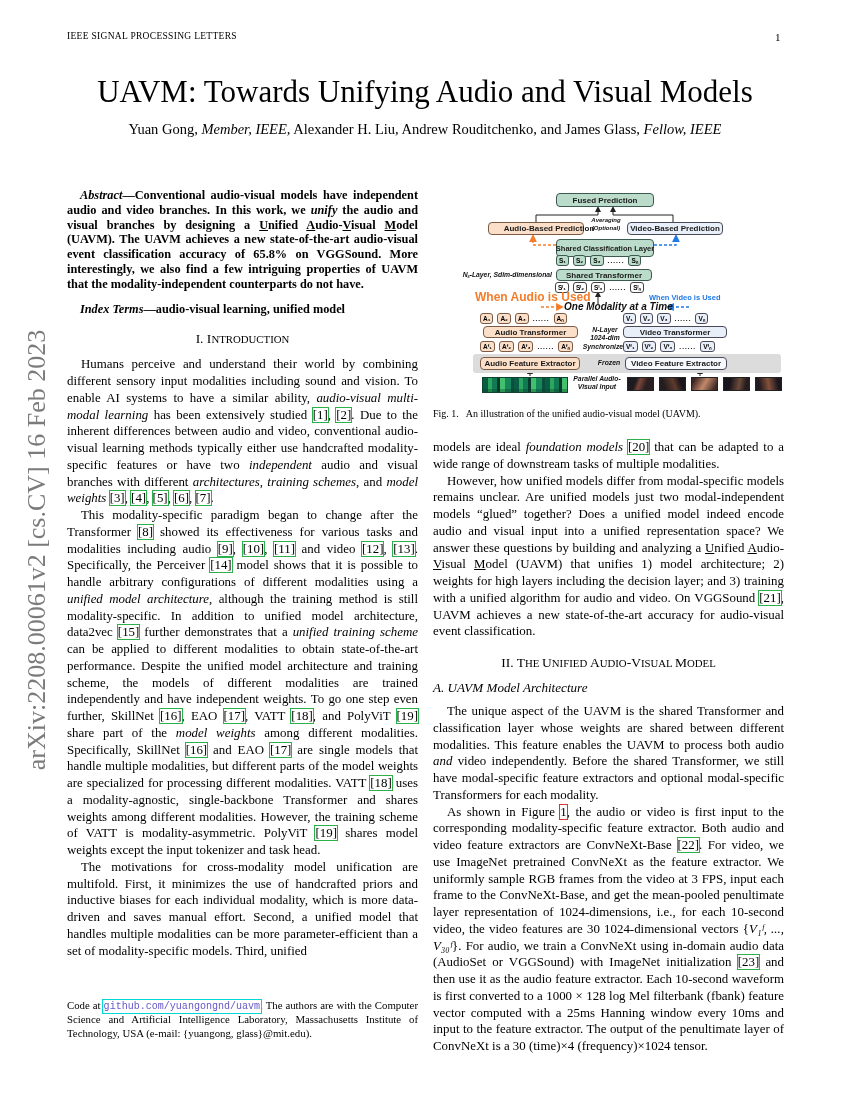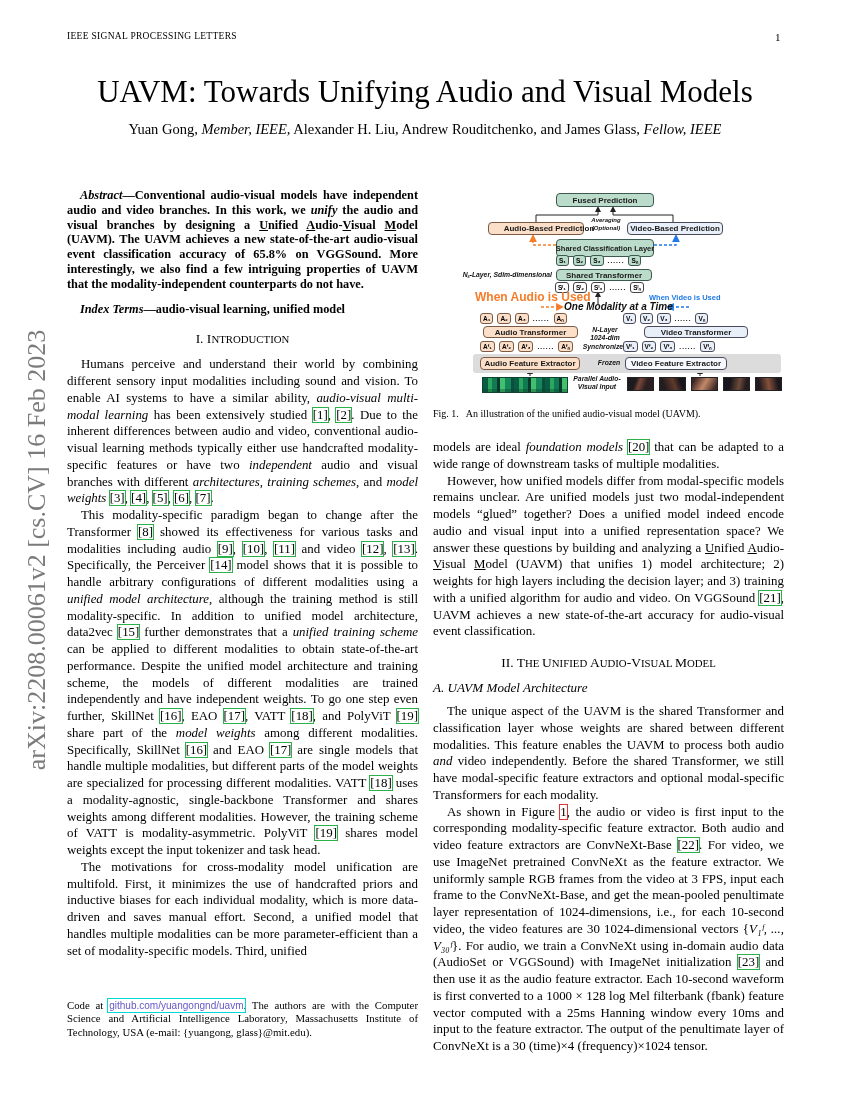--- a/index.html
+++ b/index.html
@@ -25,21 +25,21 @@
   .sec-heading .sc{font-size:0.80em;}
   .body-par{font-size:12.9px;line-height:16.75px;text-align:justify;text-indent:14px;margin:0;}
   .body-par.noindent{text-indent:0;}
   .subsec-heading{font-style:italic;font-size:13.1px;margin:7px 0 7px 0;}
 
   .it{font-style:italic}.ul{text-decoration:underline}
   .sc{font-size:0.8em}
   .cite-g{outline:1px solid #2cb14a;outline-offset:0;}
   .cite-r{outline:1px solid #e03131;outline-offset:0;}
   .link-c{outline:1.5px solid #00d8d8;outline-offset:1px;
-          font-family:Liberation Sans, sans-serif;color:#6458c8;font-size:0.93em;}
+          font-family:Liberation Mono, monospace;color:#6458c8;font-size:0.93em;}
 
   .footnote{position:absolute;left:67px;top:999px;width:351px;font-size:10.8px;
             line-height:13.4px;text-align:justify;}
 
   
   .figure{position:relative;width:351px;height:210px;font-family:"Liberation Sans",sans-serif;}
   .fig-svg{position:absolute;left:0;top:0;pointer-events:none;}
   .fbox{position:absolute;border:1px solid #4a4a55;border-radius:4px;display:flex;
         align-items:center;justify-content:center;font-size:8px;font-weight:bold;
         color:#1a1a1a;box-sizing:border-box;white-space:nowrap;}
@@ -169,21 +169,21 @@
       <div class="tokrow" style="left:190px;top:128px;">
         <span class="tok blue-t">V₁</span>
         <span class="tok blue-t">V₂</span>
         <span class="tok blue-t">V₃</span>
         <span class="dots">......</span>
         <span class="tok blue-t">Vₙ</span>
       </div>
 
       <div class="fbox peach" style="left:50px;top:141px;width:95px;height:12px;">Audio Transformer</div>
       <div class="figlabel" style="left:150px;top:141px;width:44px;">N-Layer 1024-dim</div>
-      <div class="fbox lblue" style="left:190px;top:141px;width:104px;height:12px;margin-left:21px;">Video Transformer</div>
+      <div class="fbox lblue" style="left:190px;top:141px;width:104px;height:12px;">Video Transformer</div>
 
       <div class="tokrow" style="left:47px;top:156px;">
         <span class="tok peach-t">Aᶠ₁</span>
         <span class="tok peach-t">Aᶠ₂</span>
         <span class="tok peach-t">Aᶠ₃</span>
         <span class="dots">......</span>
         <span class="tok peach-t">Aᶠₙ</span>
       </div>
       <div class="figlabel" style="left:148px;top:158px;width:48px;">Synchronized</div>
       <div class="tokrow" style="left:190px;top:156px;">

